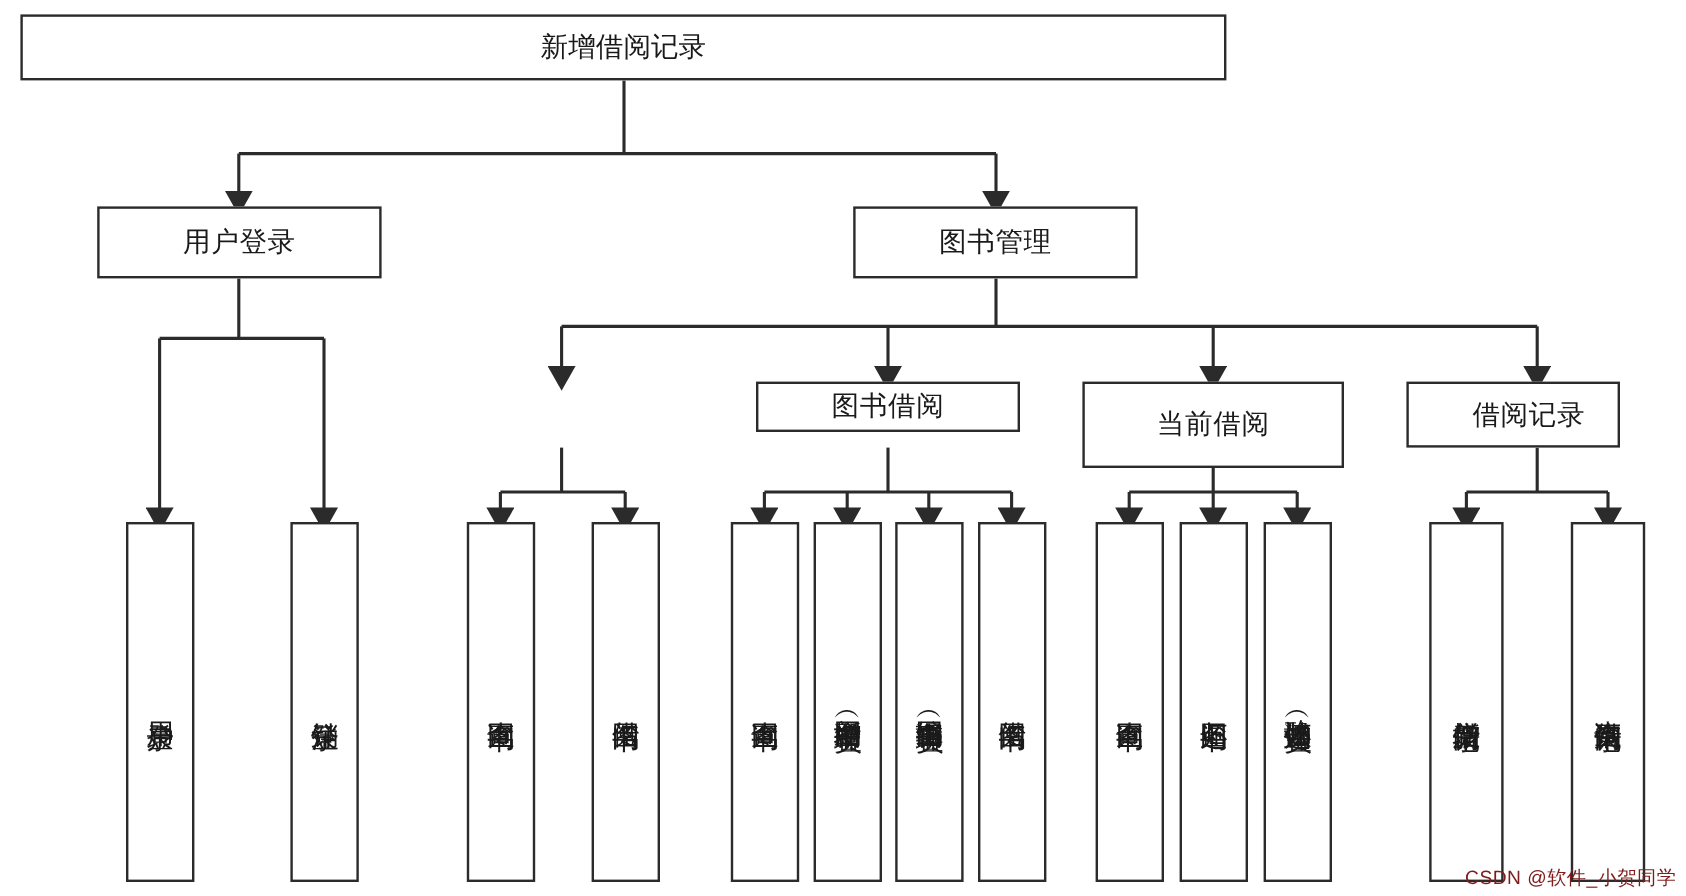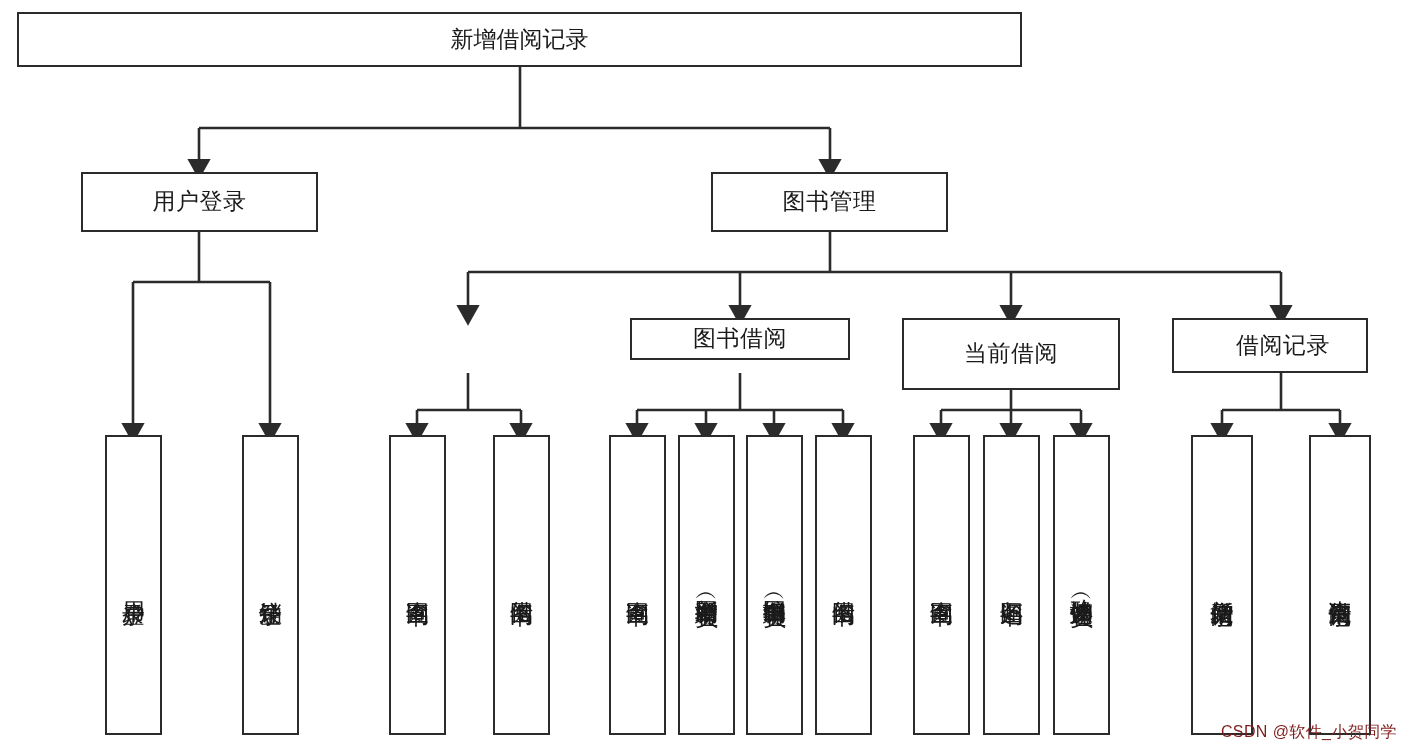--- a/index.html
+++ b/index.html
@@ -85,21 +85,21 @@
   <div class="node h" style="left:711px;top:172px;width:237px;height:60px;text-align:center;">
     <span>图书管理</span>
   </div>
 
   <div class="node h" style="left:630px;top:318px;width:220px;height:42px;">
     <span>图书借阅</span>
   </div>
   <div class="node h" style="left:902px;top:318px;width:218px;height:72px;">
     <span>当前借阅</span>
   </div>
-  <div class="node h" style="left:1172px;top:318px;width:196px;height:55px;padding-left:26px;">
+  <div class="node h" style="left:1172px;top:318px;width:178px;height:55px;padding-left:26px;">
     <span>借阅记录</span>
   </div>
 
   <div class="node v" style="left:105px;top:435px;width:57px;height:300px;">
     <span class="vtxt">用户登录</span>
   </div>
   <div class="node v" style="left:242px;top:435px;width:57px;height:300px;">
     <span class="vtxt">注销登录</span>
   </div>
 

